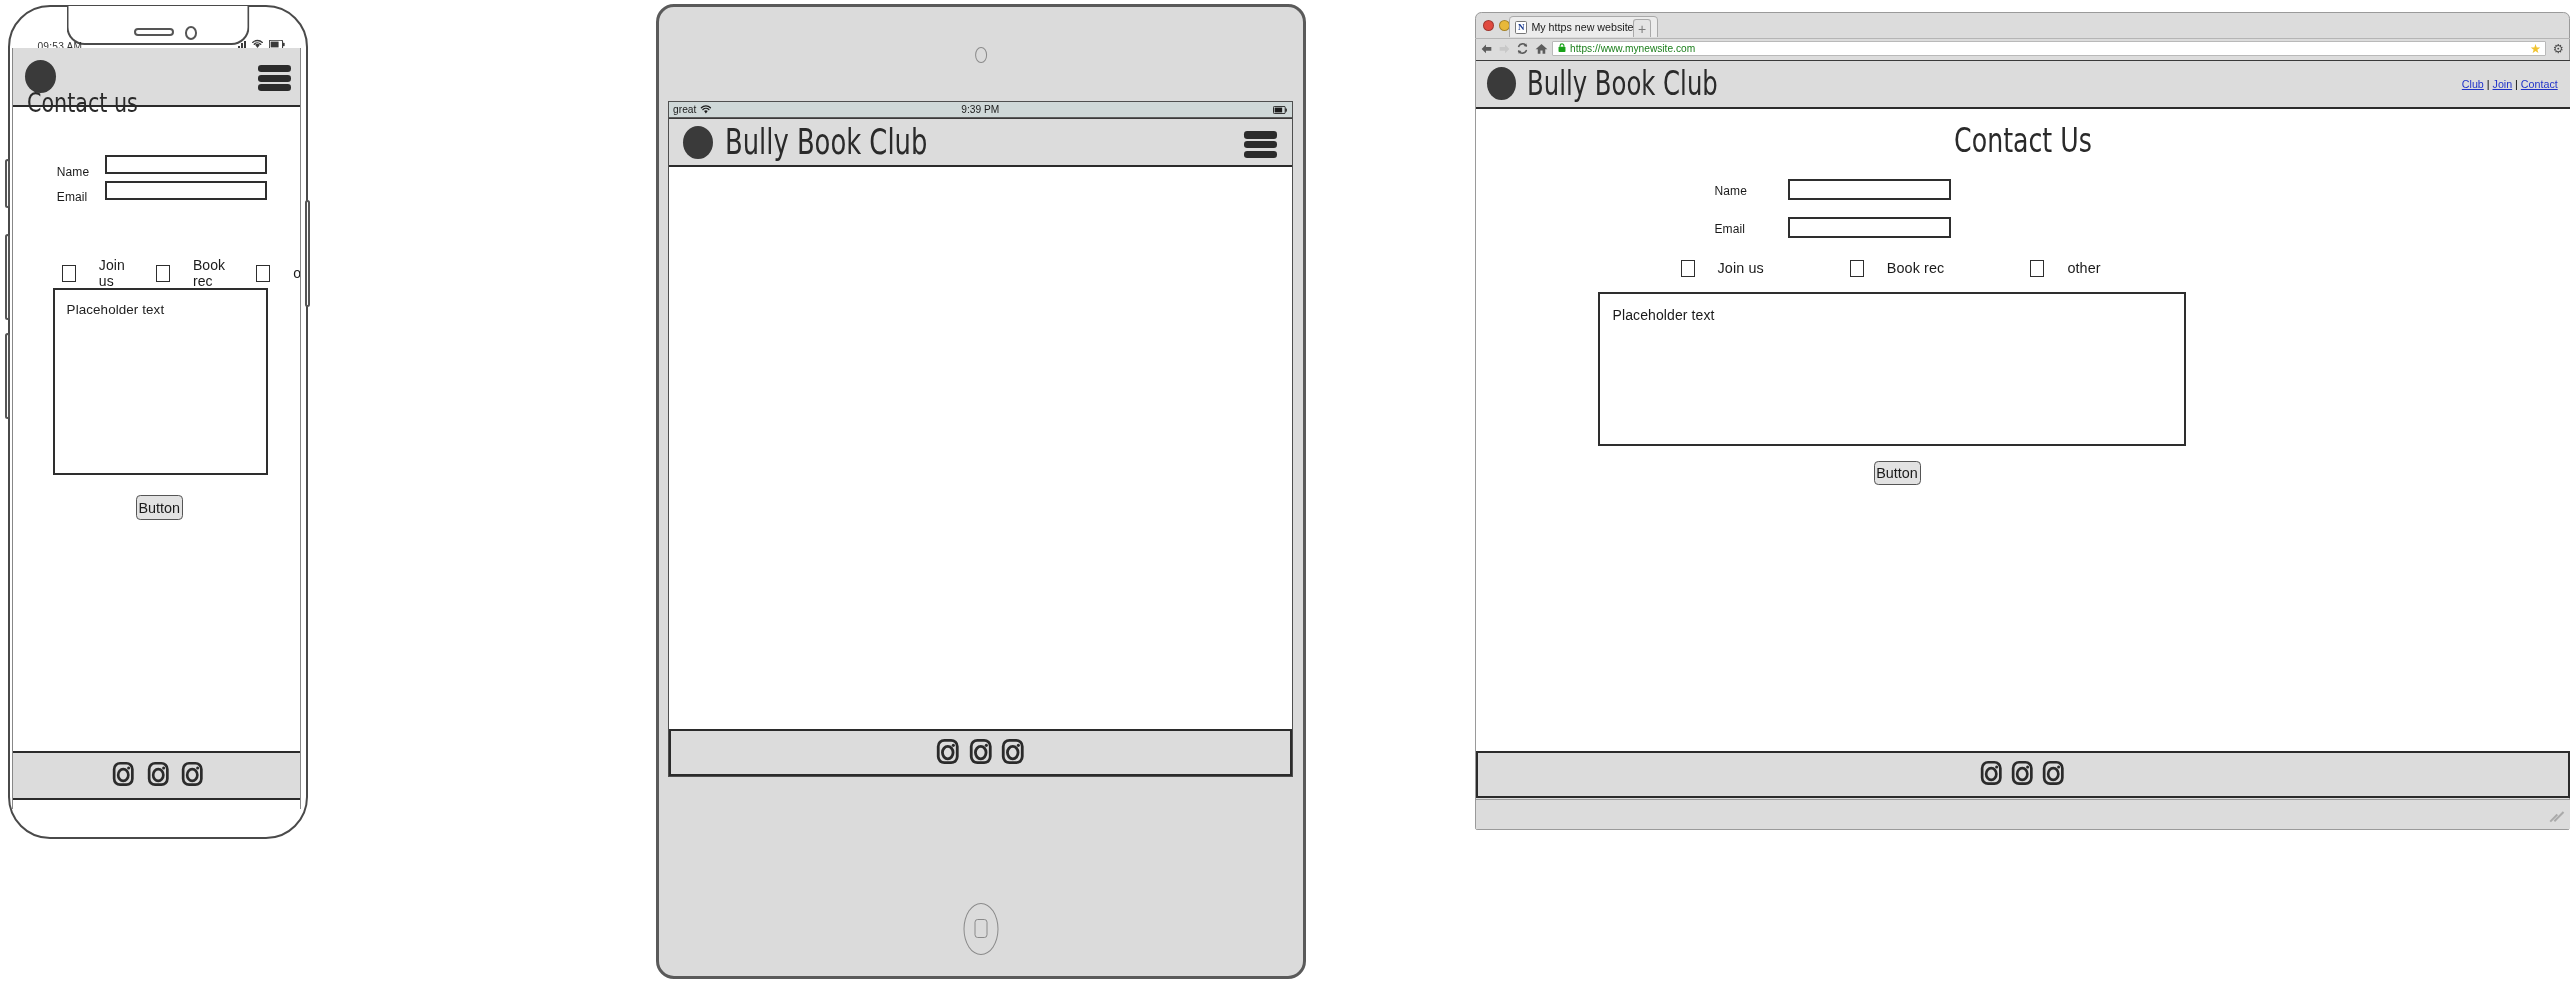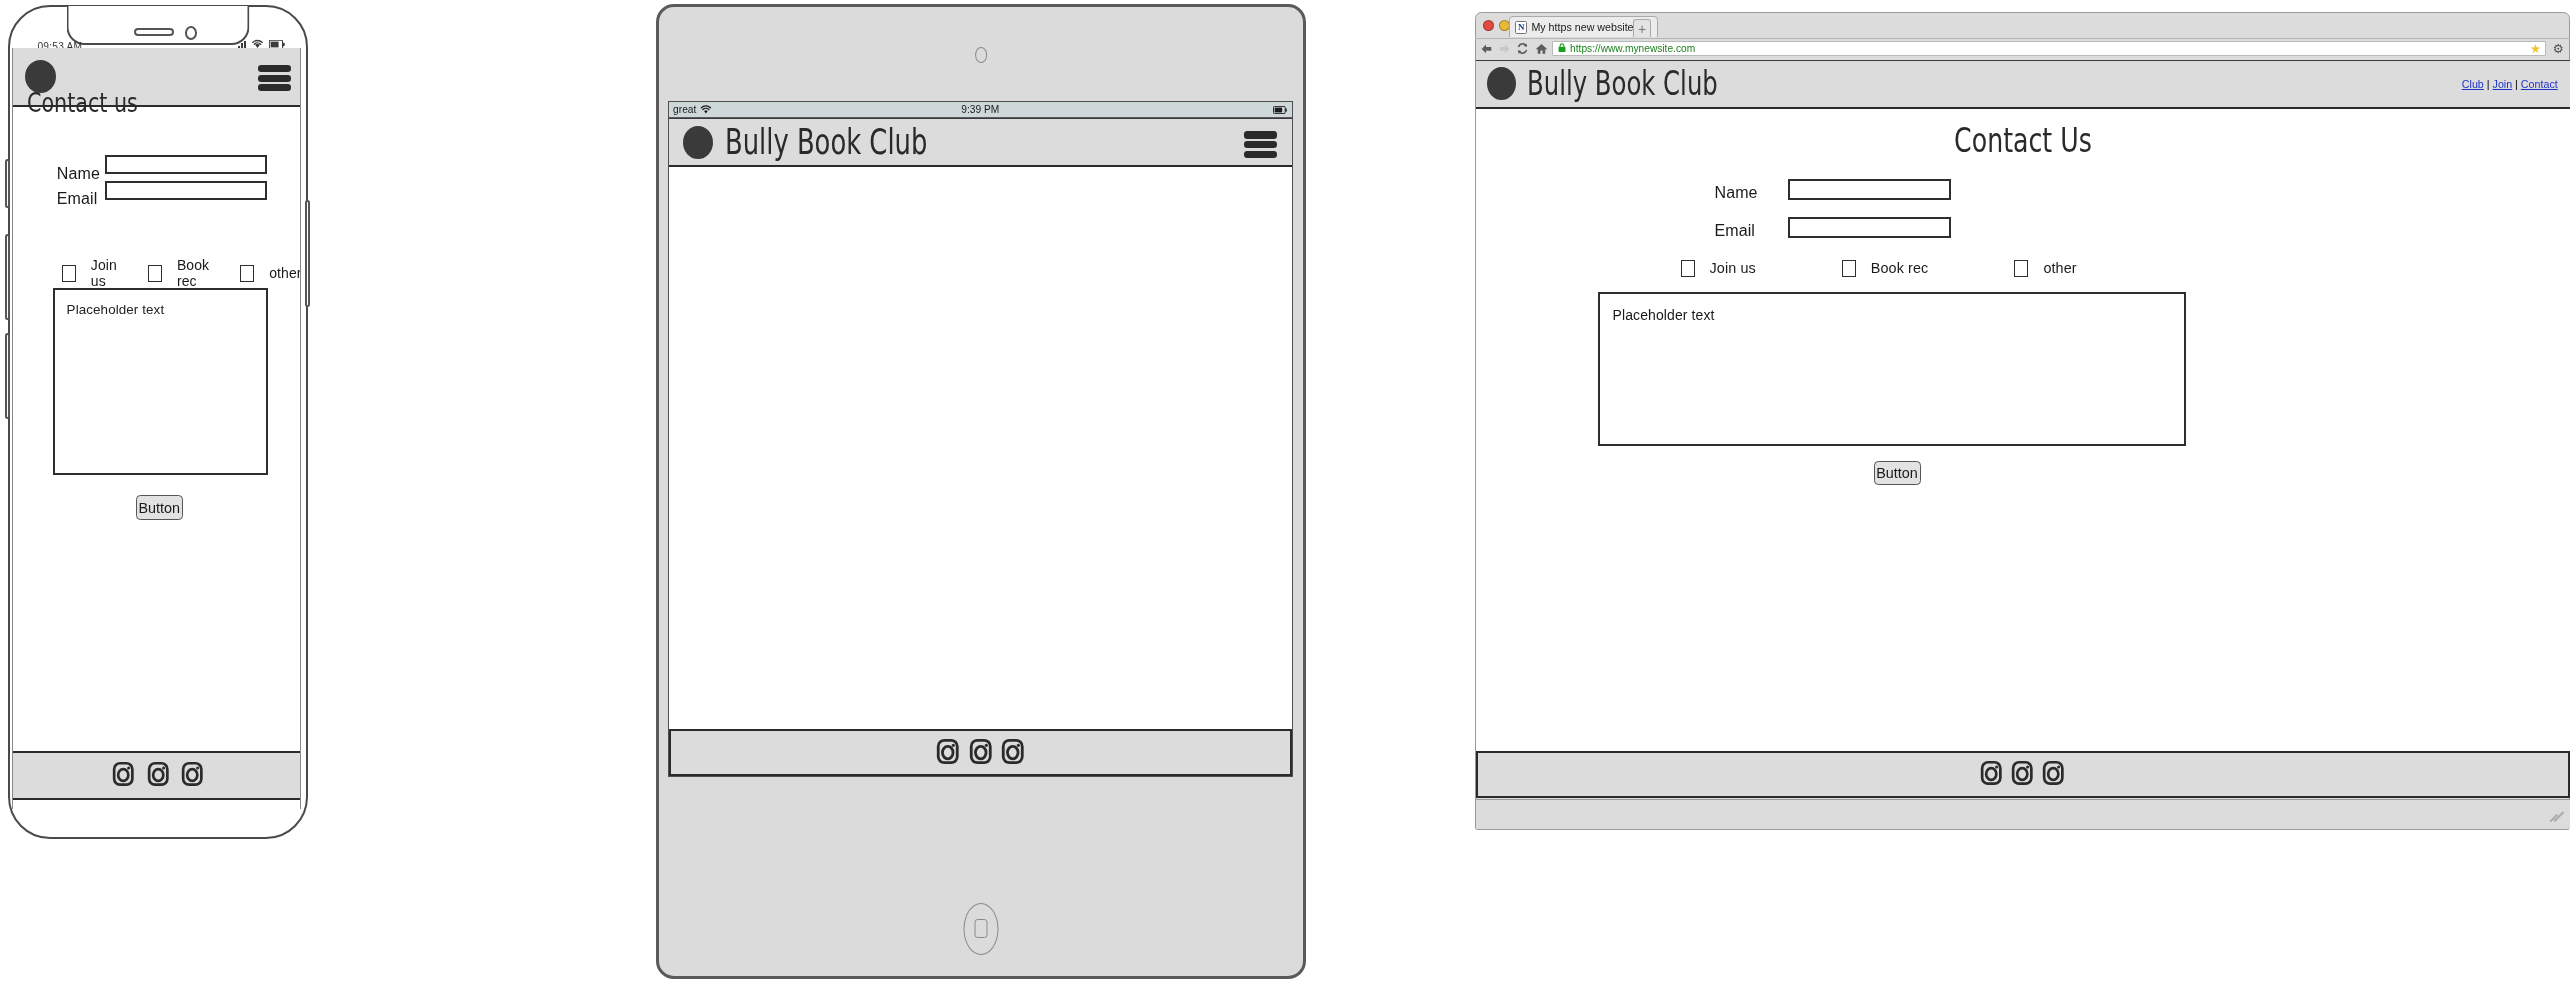--- a/index.html
+++ b/index.html
@@ -5,42 +5,42 @@
   html, body {
     margin: 0; padding: 0;
     background: #ffffff;
     width: 2576px; height: 983px;
     overflow: hidden;
     font-family: "Liberation Sans", sans-serif;
   }
   .stage { position: relative; width: 2576px; height: 983px; }
 
   
-  .wf-label { font-size: 16px; color: #1a1a1a; letter-spacing: 0.1px; }
+  .wf-label { font-size: 12px; color: #1a1a1a; letter-spacing: 0.1px; }
   .wf-box {
     background: #ffffff;
     border: 2.1px solid #2e2e2e;
     box-sizing: border-box;
   }
   .wf-btn {
     background: #e2e2e2;
     border: 1.6px solid #555;
     border-radius: 4.3px;
     box-sizing: border-box;
     display: flex; align-items: center; justify-content: center;
     font-size: 16px; color: #1a1a1a;
   }
   .cbx {
     width: 14px; height: 17px;
     border: 1.6px solid #2e2e2e;
     box-sizing: border-box;
     background: #fff;
     flex: 0 0 auto;
   }
-  .cbx-row { display: flex; align-items: center; gap: 15px; }
+  .cbx-row { display: flex; align-items: center; gap: 23px; }
   .brandbar {
     background: #dcdcdc;
     border-top: 1.6px solid #3a3a3a;
     border-bottom: 2.1px solid #2b2b2b;
     box-sizing: border-box;
     display: flex; align-items: center;
     position: relative;
     text-align: center;
   }
   .logo-dot { background: #3a3a3a; border-radius: 50%; }

